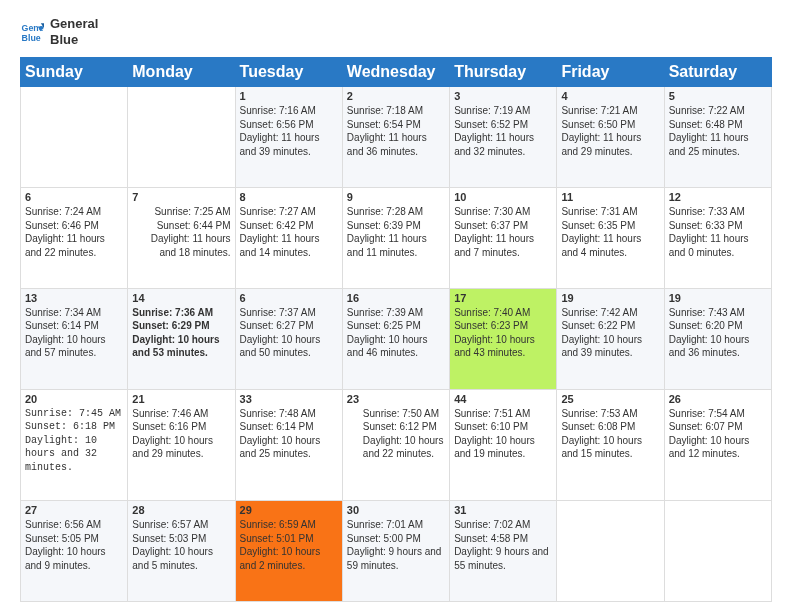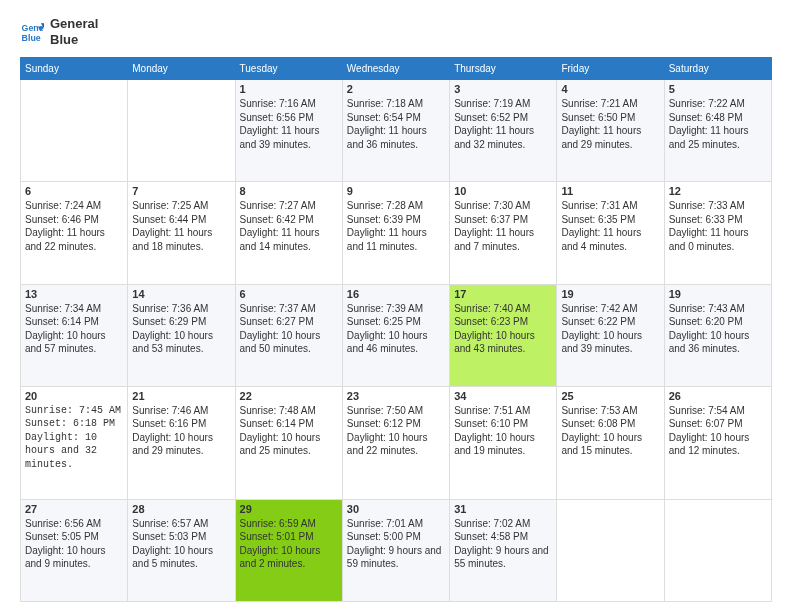--- a/index.html
+++ b/index.html
@@ -55,22 +55,22 @@
     .calendar {
       flex: 1;
       border: 1px solid #ccc;
       border-collapse: collapse;
       width: 100%;
       table-layout: fixed;
     }
     .calendar th {
       background-color: #2979c5;
       color: #fff;
-      font-size: 10px;
-      font-weight: normal;
+      font-size: 16px;
+      font-weight: bold;
       padding: 5px 4px;
       text-align: left;
       border: 1px solid #2979c5;
     }
     .calendar td {
       vertical-align: top;
       border: 1px solid #ddd;
       padding: 3px 4px;
       font-size: 9.5px;
       color: #333;
@@ -171,21 +171,21 @@
         </tr>
         <tr>
           <td style="background: rgb(255, 255, 255);">
             <span class="day-number">6</span>
             <div class="cell-text" style="white-space: pre-line;">Sunrise: 7:24 AM
 Sunset: 6:46 PM
 Daylight: 11 hours and 22 minutes.</div>
           </td>
           <td style="background: rgb(255, 255, 255);">
             <span class="day-number">7</span>
-            <div class="cell-text" style="white-space: pre-line;">Sunrise: 7:25 AM
+            <div class="cell-text" style="white-space: pre-line; text-align: right;">Sunrise: 7:25 AM
 Sunset: 6:44 PM
 Daylight: 11 hours and 18 minutes.</div>
           </td>
           <td style="background: rgb(255, 255, 255);">
             <span class="day-number">8</span>
             <div class="cell-text" style="white-space: pre-line;">Sunrise: 7:27 AM
 Sunset: 6:42 PM
 Daylight: 11 hours and 14 minutes.</div>
           </td>
           <td style="background: rgb(255, 255, 255);">
@@ -215,21 +215,21 @@
         </tr>
         <tr>
           <td style="background: rgb(245, 247, 250);">
             <span class="day-number">13</span>
             <div class="cell-text" style="white-space: pre-line;">Sunrise: 7:34 AM
 Sunset: 6:14 PM
 Daylight: 10 hours and 57 minutes.</div>
           </td>
           <td style="background: rgb(245, 247, 250);">
             <span class="day-number">14</span>
-            <div class="cell-text" style="white-space: pre-line;">Sunrise: 7:36 AM
+            <div class="cell-text" style="white-space: pre-line; font-weight: bold;">Sunrise: 7:36 AM
 Sunset: 6:29 PM
 Daylight: 10 hours and 53 minutes.</div>
           </td>
           <td style="background: rgb(245, 247, 250);">
             <span class="day-number">6</span>
             <div class="cell-text" style="white-space: pre-line;">Sunrise: 7:37 AM
 Sunset: 6:27 PM
 Daylight: 10 hours and 50 minutes.</div>
           </td>
           <td style="background: rgb(245, 247, 250);">
@@ -264,33 +264,33 @@
 Sunset: 6:18 PM
 Daylight: 10 hours and 32 minutes.</div>
           </td>
           <td style="background: rgb(255, 255, 255);">
             <span class="day-number">21</span>
             <div class="cell-text" style="white-space: pre-line;">Sunrise: 7:46 AM
 Sunset: 6:16 PM
 Daylight: 10 hours and 29 minutes.</div>
           </td>
           <td style="background: rgb(255, 255, 255);">
-            <span class="day-number">22</span>
+            <span class="day-number">33</span>
             <div class="cell-text" style="white-space: pre-line;">Sunrise: 7:48 AM
 Sunset: 6:14 PM
 Daylight: 10 hours and 25 minutes.</div>
           </td>
           <td style="background: rgb(255, 255, 255);">
             <span class="day-number">23</span>
-            <div class="cell-text" style="white-space: pre-line;">Sunrise: 7:50 AM
+            <div class="cell-text" style="white-space: pre-line; margin-left: 16px;">Sunrise: 7:50 AM
 Sunset: 6:12 PM
 Daylight: 10 hours and 22 minutes.</div>
           </td>
           <td style="background: rgb(255, 255, 255);">
-            <span class="day-number">34</span>
+            <span class="day-number">44</span>
             <div class="cell-text" style="white-space: pre-line;">Sunrise: 7:51 AM
 Sunset: 6:10 PM
 Daylight: 10 hours and 19 minutes.</div>
           </td>
           <td style="background: rgb(255, 255, 255);">
             <span class="day-number">25</span>
             <div class="cell-text" style="white-space: pre-line;">Sunrise: 7:53 AM
 Sunset: 6:08 PM
 Daylight: 10 hours and 15 minutes.</div>
           </td>
@@ -307,21 +307,21 @@
             <div class="cell-text" style="white-space: pre-line;">Sunrise: 6:56 AM
 Sunset: 5:05 PM
 Daylight: 10 hours and 9 minutes.</div>
           </td>
           <td style="background: rgb(245, 247, 250);">
             <span class="day-number">28</span>
             <div class="cell-text" style="white-space: pre-line;">Sunrise: 6:57 AM
 Sunset: 5:03 PM
 Daylight: 10 hours and 5 minutes.</div>
           </td>
-          <td style="background: #84cc16; margin-top: 13px;">
+          <td style="background: #f97316; margin-top: 13px;">
             <span class="day-number">29</span>
             <div class="cell-text" style="white-space: pre-line;">Sunrise: 6:59 AM
 Sunset: 5:01 PM
 Daylight: 10 hours and 2 minutes.</div>
           </td>
           <td style="background: rgb(245, 247, 250);">
             <span class="day-number">30</span>
             <div class="cell-text" style="white-space: pre-line;">Sunrise: 7:01 AM
 Sunset: 5:00 PM
 Daylight: 9 hours and 59 minutes.</div>

